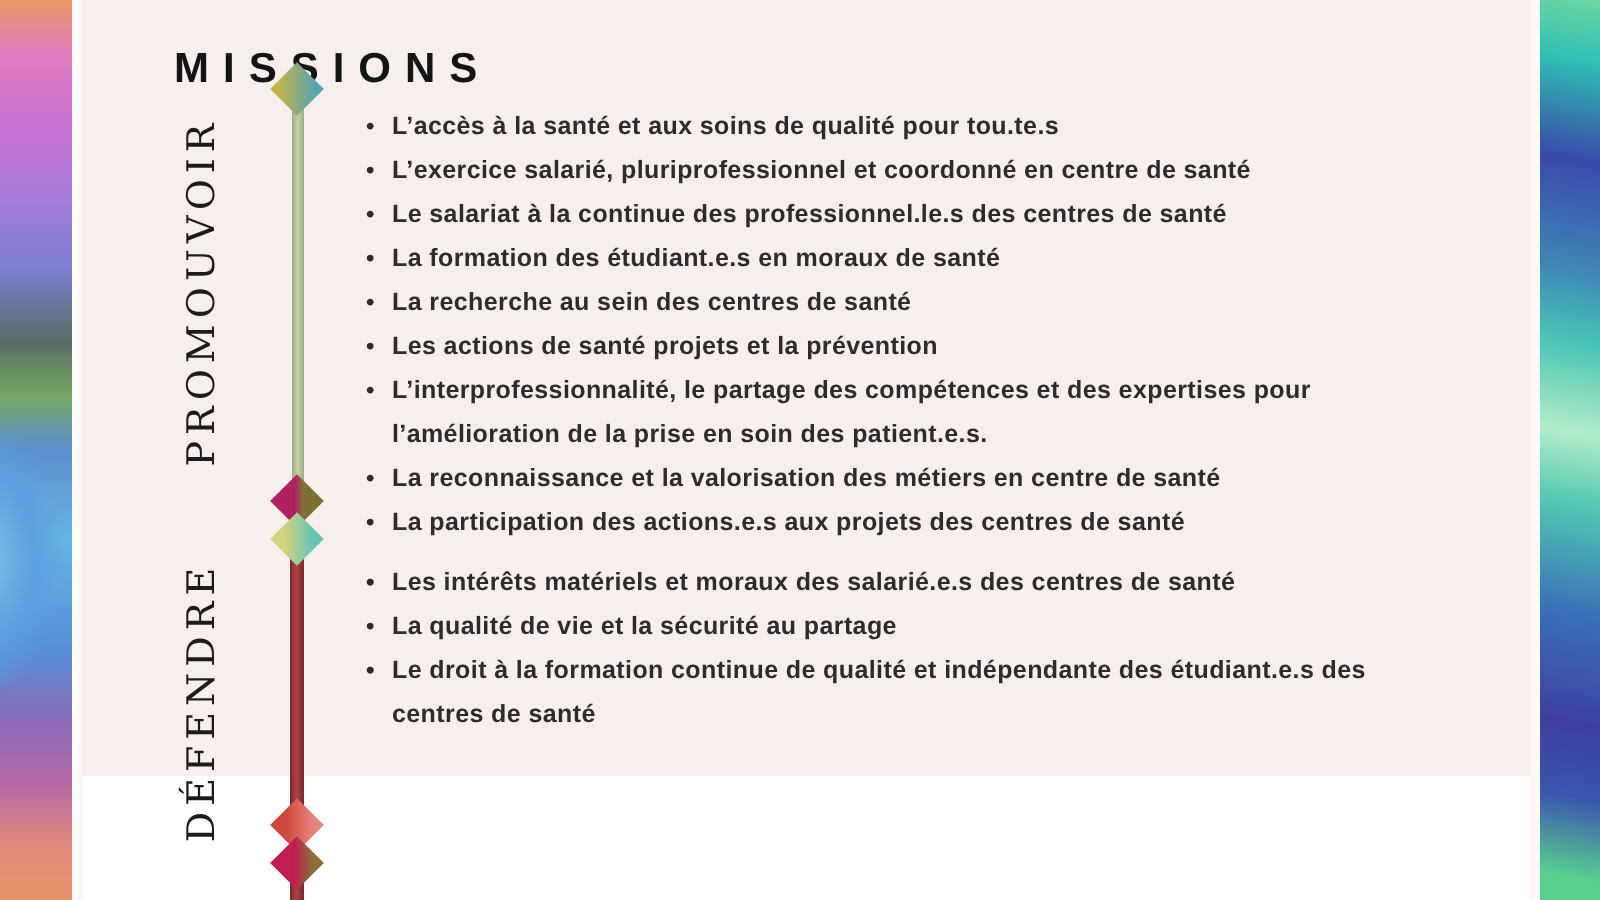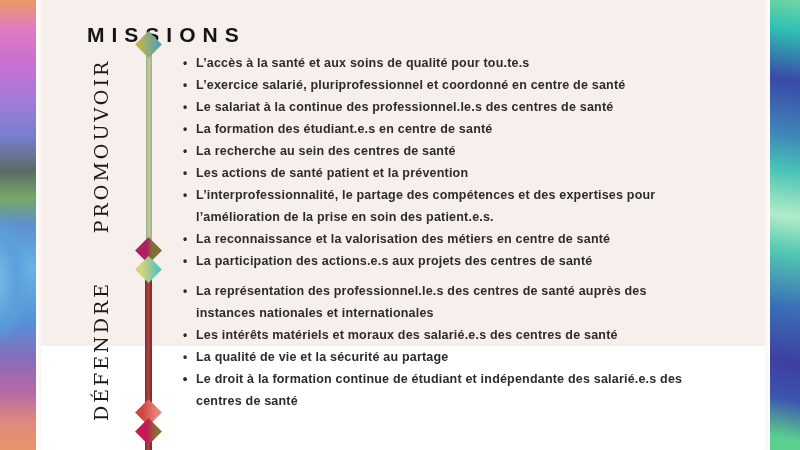--- a/index.html
+++ b/index.html
@@ -1,19 +1,19 @@
 <!DOCTYPE html>
 <html><head>
 <meta charset="utf-8">
 <style>
   html,body { margin:0; padding:0; }
   body { width:800px; height:450px; overflow:hidden; font-family:"Liberation Sans", sans-serif; }
 
   .slide {
-    position:relative; width:800px; height:346px;
+    position:relative; width:800px; height:388px;
     background:#f7efec;
   }
 
   
   .strip-left {
     position:absolute; left:0; top:0; width:36px; height:450px;
     background:
       radial-gradient(ellipse 55px 95px at -8px 62%, #7cc4ea 0%, #5b9fdc 45%, rgba(91,159,220,0) 72%),
       linear-gradient(180deg,
         #e99a63 0%, #e17cc0 6%, #c96fd3 14%, #a57bd9 22%, #7a7fd0 30%,
@@ -125,62 +125,60 @@
     <li class="item">
       <span class="bullet">•</span>
       <span class="item-text">L’exercice salarié, pluriprofessionnel et coordonné en centre de santé</span>
     </li>
     <li class="item">
       <span class="bullet">•</span>
       <span class="item-text">Le salariat à la continue des professionnel.le.s des centres de santé</span>
     </li>
     <li class="item">
       <span class="bullet">•</span>
-      <span class="item-text">La formation des étudiant.e.s en centre de santé</span>
+      <span class="item-text">La formation des étudiant.e.s en moraux de santé</span>
     </li>
     <li class="item">
       <span class="bullet">•</span>
       <span class="item-text">La recherche au sein des centres de santé</span>
     </li>
     <li class="item">
       <span class="bullet">•</span>
-      <span class="item-text">Les actions de santé patient et la prévention</span>
+      <span class="item-text">Les actions de santé projets et la prévention</span>
     </li>
     <li class="item">
       <span class="bullet">•</span>
       <span class="item-text">L’interprofessionnalité, le partage des compétences et des expertises pour
 l’amélioration de la prise en soin des patient.e.s.</span>
     </li>
     <li class="item">
       <span class="bullet">•</span>
       <span class="item-text">La reconnaissance et la valorisation des métiers en centre de santé</span>
     </li>
     <li class="item">
       <span class="bullet">•</span>
       <span class="item-text">La participation des actions.e.s aux projets des centres de santé</span>
     </li>
   </ul>
 
   <ul class="missions-list list-defend">
     <li class="item">
       <span class="bullet">•</span>
-      <span class="item-text">La représentation des professionnel.le.s des centres de santé auprès des
-instances nationales et internationales</span>
     </li>
     <li class="item">
       <span class="bullet">•</span>
       <span class="item-text">Les intérêts matériels et moraux des salarié.e.s des centres de santé</span>
     </li>
     <li class="item">
       <span class="bullet">•</span>
       <span class="item-text">La qualité de vie et la sécurité au partage</span>
     </li>
     <li class="item">
       <span class="bullet">•</span>
     </li>
     <li class="item">
       <span class="bullet">•</span>
-      <span class="item-text">Le droit à la formation continue de étudiant et indépendante des salarié.e.s des
+      <span class="item-text">Le droit à la formation continue de qualité et indépendante des étudiant.e.s des
 centres de santé</span>
     </li>
   </ul>
 
 </div>
 
 </body></html>

